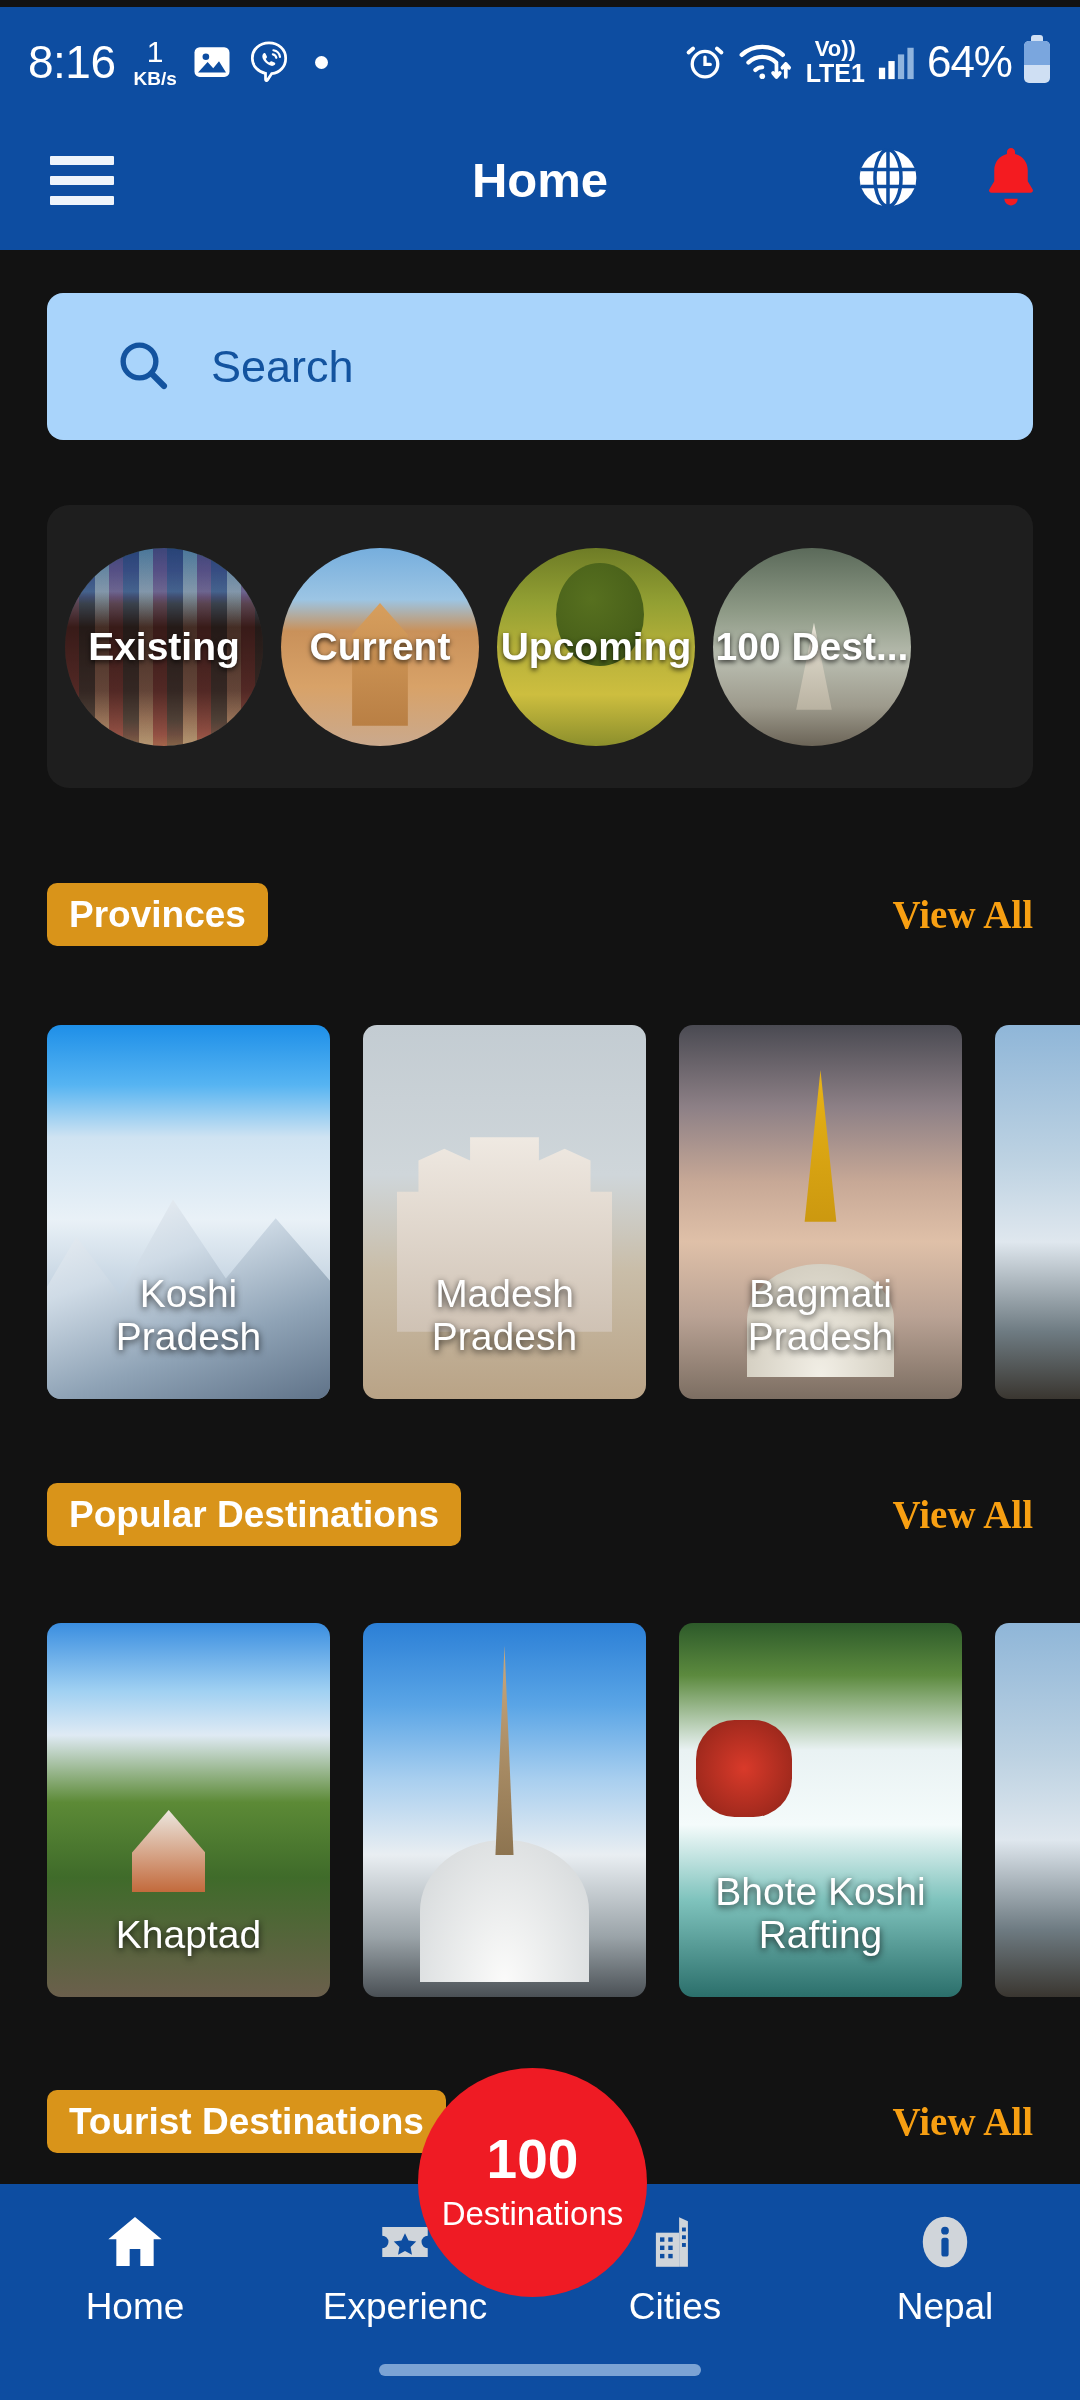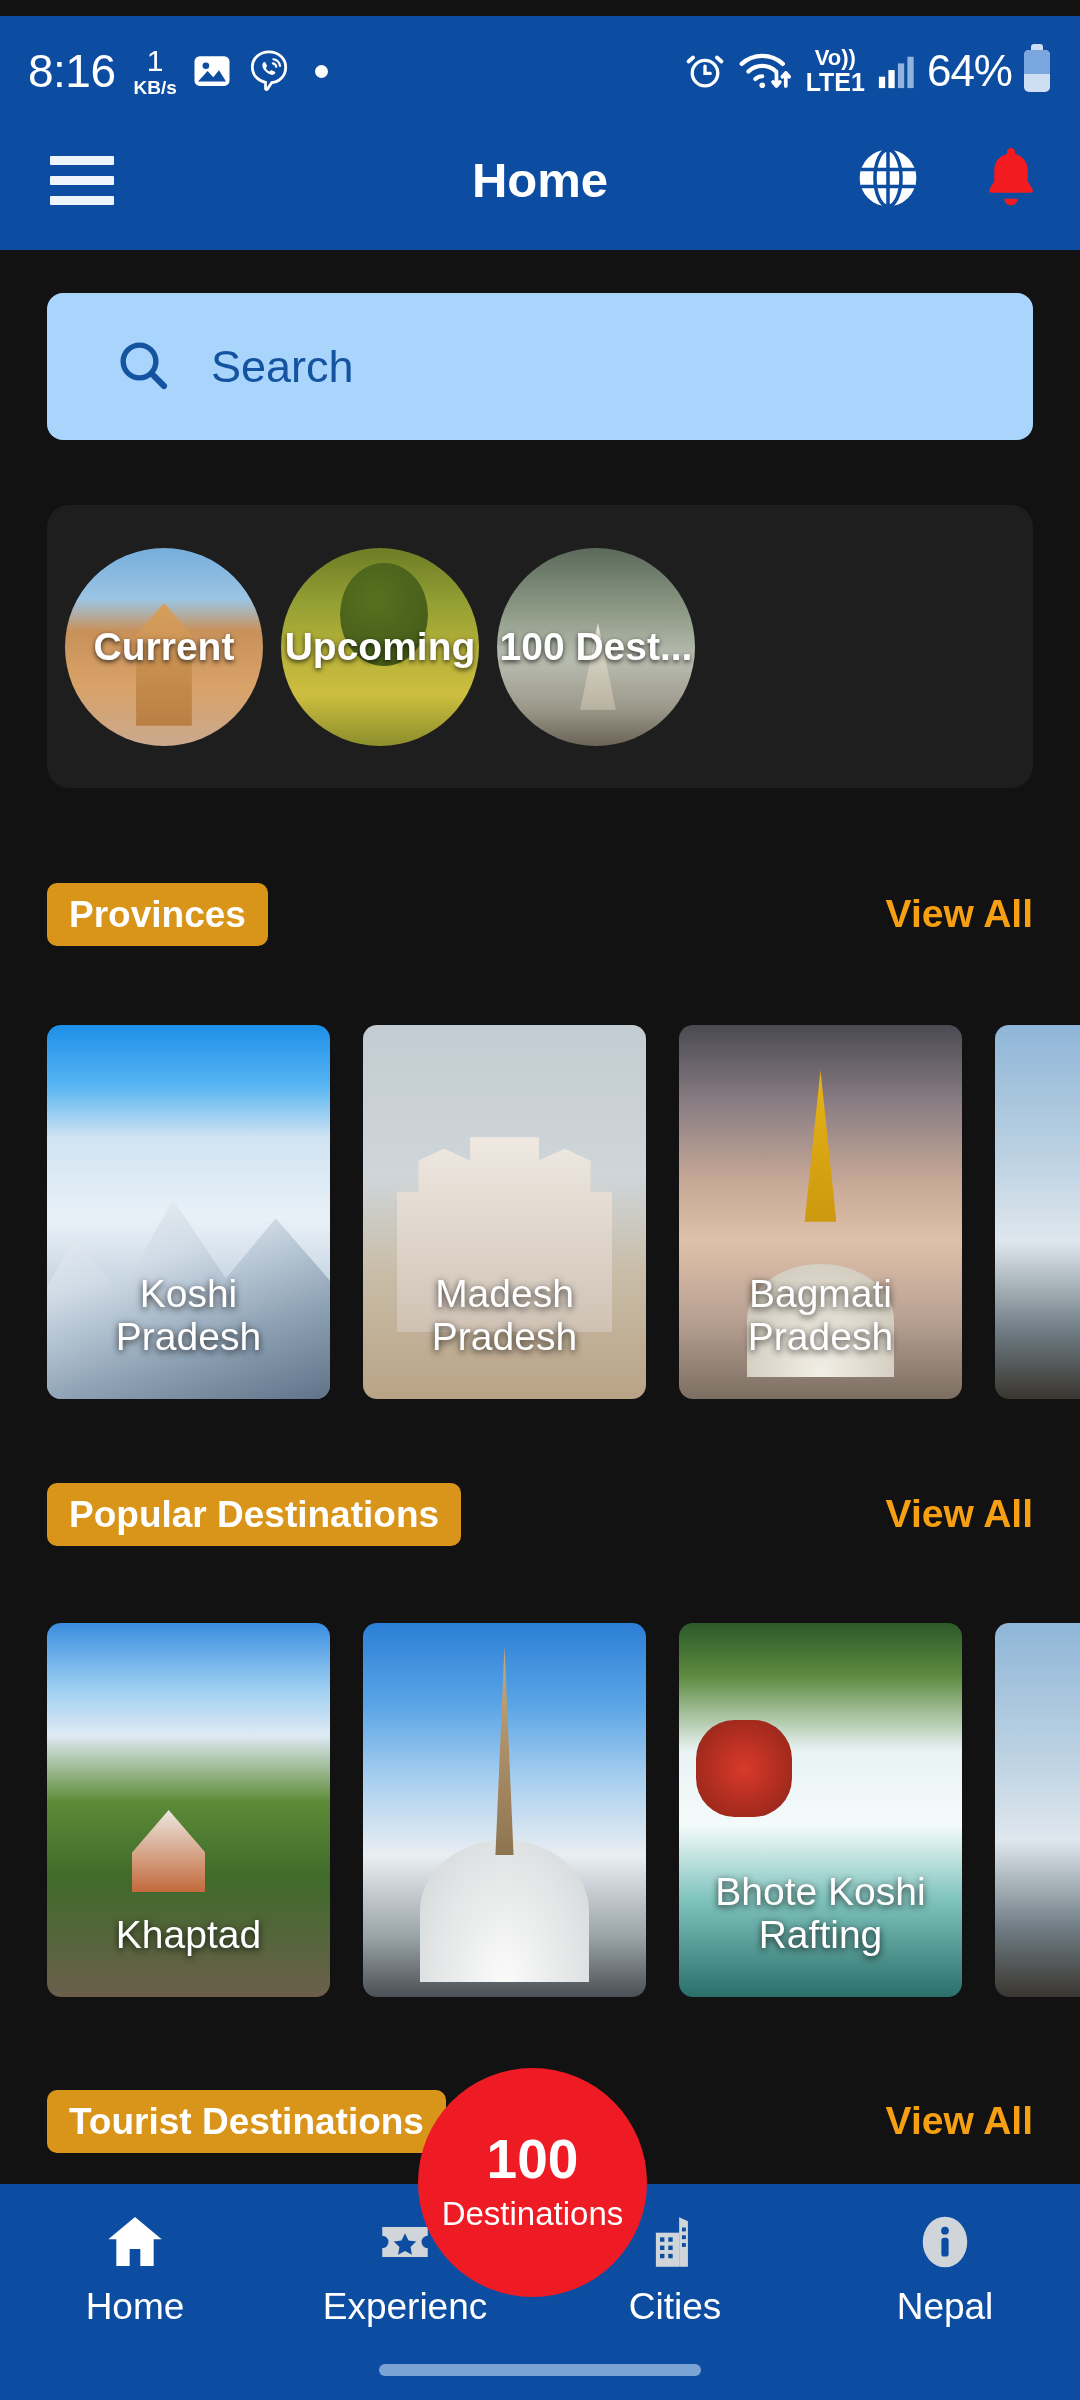--- a/index.html
+++ b/index.html
@@ -11,21 +11,21 @@
   }
   #phone {
     position: relative;
     width: 1080px; height: 2400px;
     background: #121212;
     overflow: hidden;
   }
 
   
   .statusbar {
-    position: absolute; top: 16px; left: 0;
+    position: absolute; top: 7px; left: 0;
     width: 1080px; height: 110px;
     background: #0d4da1;
     display: flex; align-items: center;
     padding: 0 30px 0 28px;
     color: #fff;
   }
   .sb-left { display: flex; align-items: center; gap: 14px; }
   .sb-clock { font-size: 46px; letter-spacing: -0.5px; font-weight: 400; }
   .sb-netspd { display: flex; flex-direction: column; align-items: center; line-height: 1; margin-left: 4px; }
   .sb-netspd .num { font-size: 30px; font-weight: 500; }
@@ -88,21 +88,21 @@
 
   
   .sec-head {
     position: absolute; left: 47px; width: 986px; height: 68px;
     display: flex; align-items: center; justify-content: space-between;
   }
   .badge {
     background: #d9941a; color: #fff; font-size: 37px; font-weight: 700;
     padding: 13px 22px; border-radius: 10px; line-height: 1;
   }
-  .viewall { color: #f79f12; font-size: 39px; font-weight: 700; }
+  .viewall { color: #f79f12; font-size: 39px; font-weight: 700; font-family: Liberation Serif, serif; }
 
   
   .cardrow {
     position: absolute; left: 47px; width: 1033px; height: 374px;
     display: flex; gap: 33px; overflow: hidden;
   }
   .card {
     position: relative; flex: 0 0 283px; height: 374px;
     border-radius: 14px; overflow: hidden; background: #222;
   }
@@ -293,20 +293,24 @@
       <svg width="56" height="56" viewBox="0 0 24 24">
           <circle cx="10.5" cy="10.5" r="7" fill="none" stroke="#13539f" stroke-width="2.3"></circle>
           <path d="M15.6 15.6L21 21" stroke="#13539f" stroke-width="2.6" stroke-linecap="round"></path>
         </svg>
     </span>
     <span class="search-ph">Search</span>
   </div>
 
   <div class="cats">
     <div class="cat">
+      <div class="cat-img im-street"></div>
+      <div class="cat-label">Existing</div>
+    </div>
+    <div class="cat">
       <div class="cat-img im-temple"></div>
       <div class="cat-label">Current</div>
     </div>
     <div class="cat">
       <div class="cat-img im-forest"></div>
       <div class="cat-label">Upcoming</div>
     </div>
     <div class="cat">
       <div class="cat-img im-stupa2"></div>
       <div class="cat-label">100 Dest...</div>

